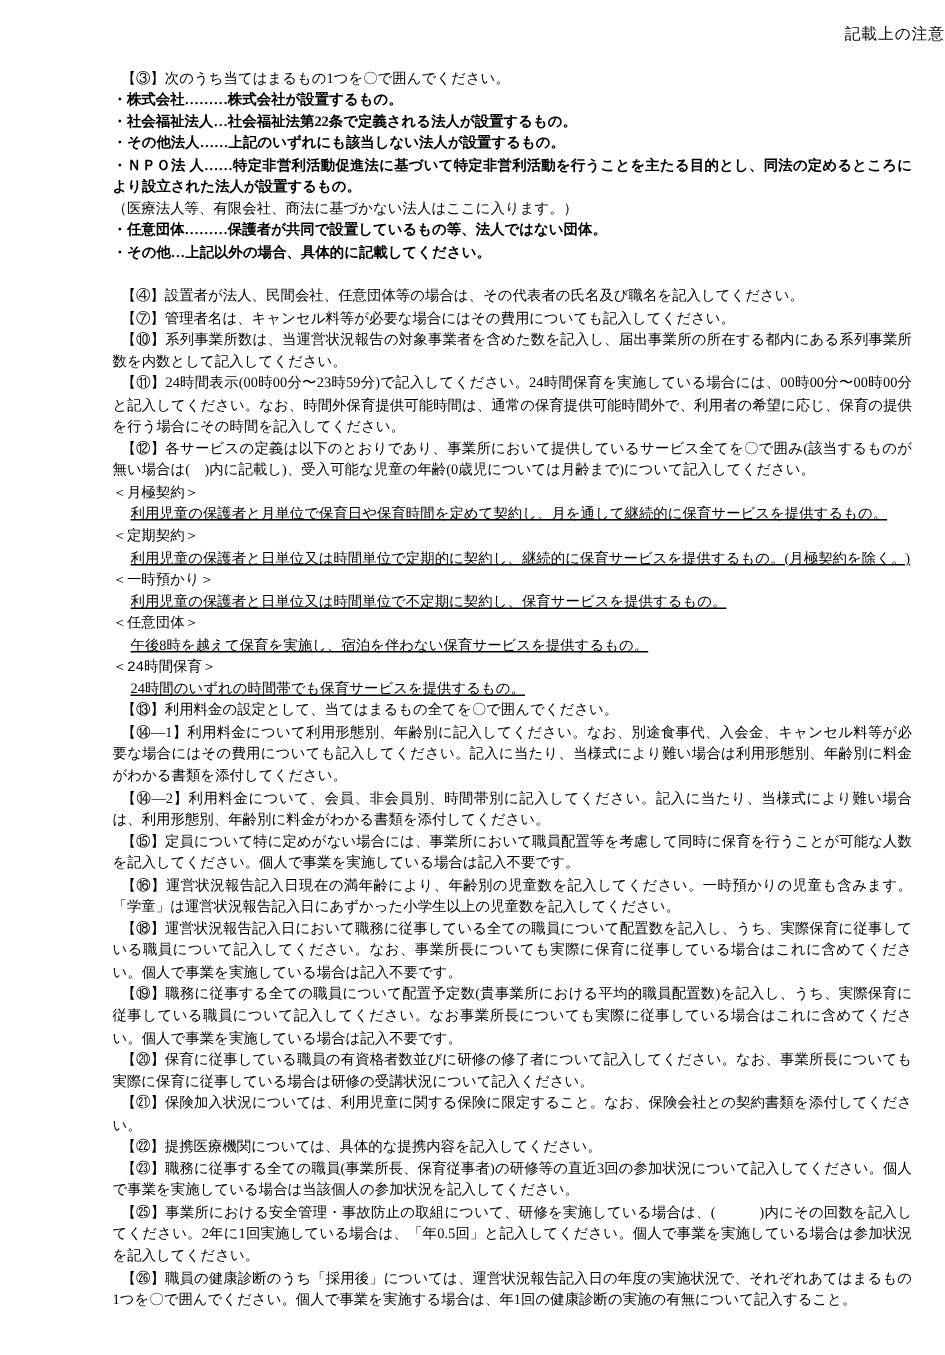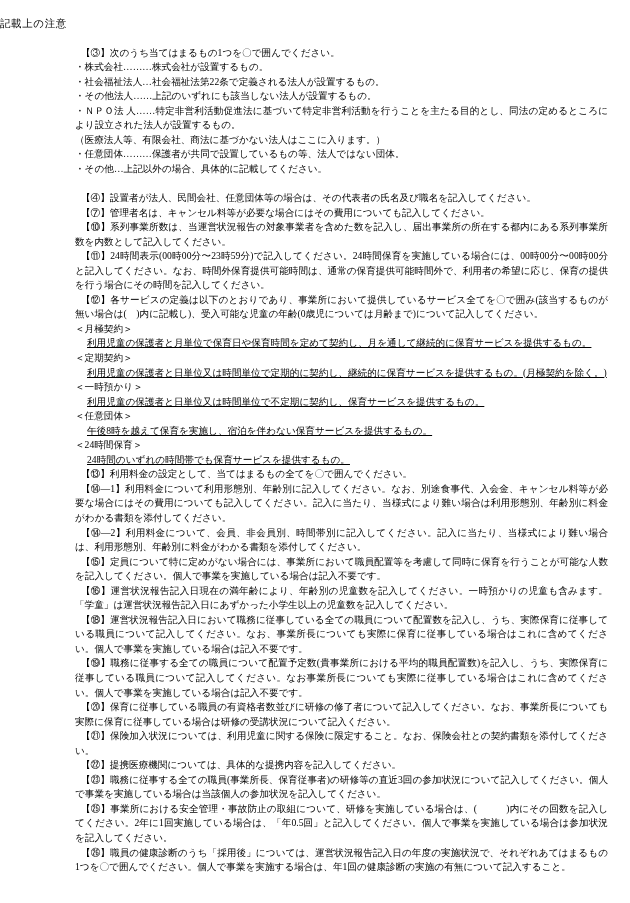--- a/index.html
+++ b/index.html
@@ -16,21 +16,21 @@
     position: relative;
     width: 630px;
     height: 903px;
     margin: 0 auto;
     background: #ffffff;
     box-sizing: border-box;
     padding: 0;
     overflow: hidden;
   }
   .doc-title {
-    text-align: left;
+    text-align: right;
     font-size: 10.5px;
     line-height: 1;
     letter-spacing: 0.6px;
     padding-top: 19px;
     margin: 0 0 16px 0;
     font-weight: normal;
   }
   .body-area {
     padding: 0 22px 0 75px;
     box-sizing: border-box;
@@ -48,28 +48,30 @@
     word-break: break-all;
     letter-spacing: 0.02px;
   }
   
   .p.item {
     text-indent: 6px;
   }
   
   .p.bullet {
     text-indent: 0;
+    font-weight: bold;
   }
   
   .p.plain {
     text-indent: 0;
   }
   
   .p.defhead {
     text-indent: 0;
+    font-family: Liberation Mono, monospace;
   }
   
   .p.defbody {
     text-indent: 12px;
     text-decoration: underline;
   }
   .gap {
     height: 14.55px;
   }
 </style>

